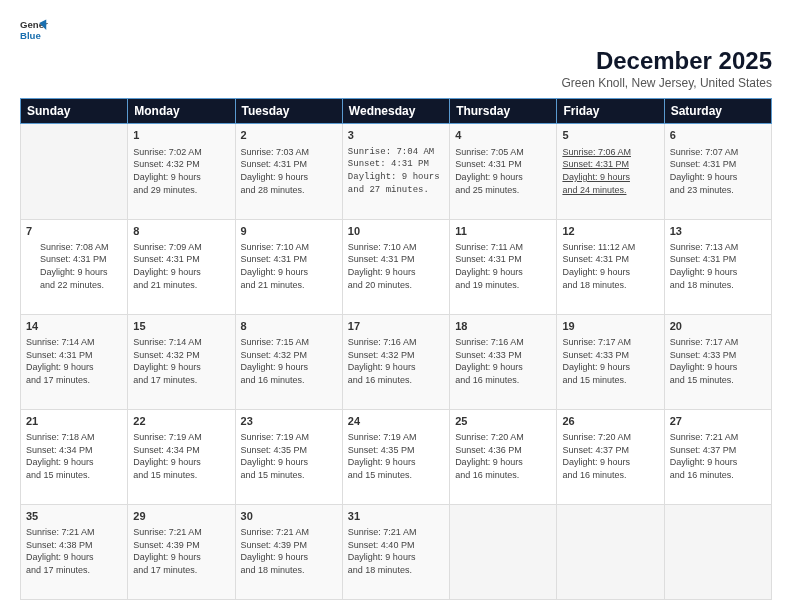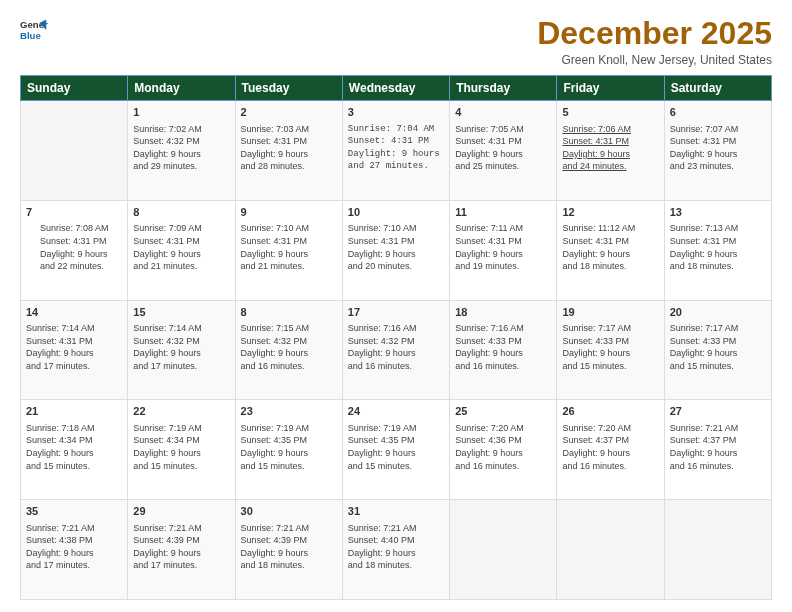--- a/index.html
+++ b/index.html
@@ -29,38 +29,39 @@
       gap: 4px;
     }
     .logo-icon {
       width: 28px;
       height: 28px;
     }
     .title-block {
       text-align: right;
     }
     .calendar-title {
-      font-size: 32px;
+      font-size: 24px;
       font-weight: bold;
-      color: #a16207;
+      color: #0f172a;
       line-height: 1.1;
+      margin-top: 32px;
     }
     .calendar-subtitle {
       font-size: 12px;
       color: #555;
       margin-top: 2px;
     }
     .calendar-table {
       width: 100%;
       border-collapse: collapse;
       flex: 1;
       border: 1px solid #ccc;
     }
     .calendar-table th {
-      background-color: #14532d;
+      background-color: #0f172a;
       color: #fff;
       font-size: 12px;
       font-weight: bold;
       padding: 5px 6px;
       text-align: left;
       border: 1px solid #5a9ad0;
     }
     .calendar-table td {
       vertical-align: top;
       font-size: 9.5px;

